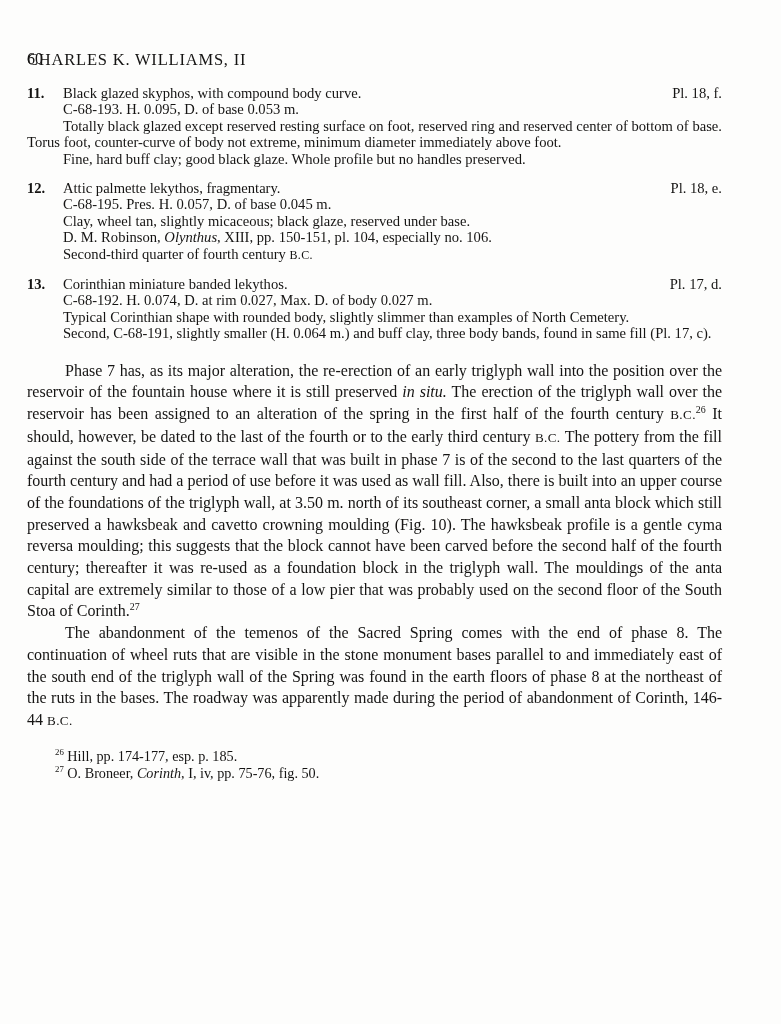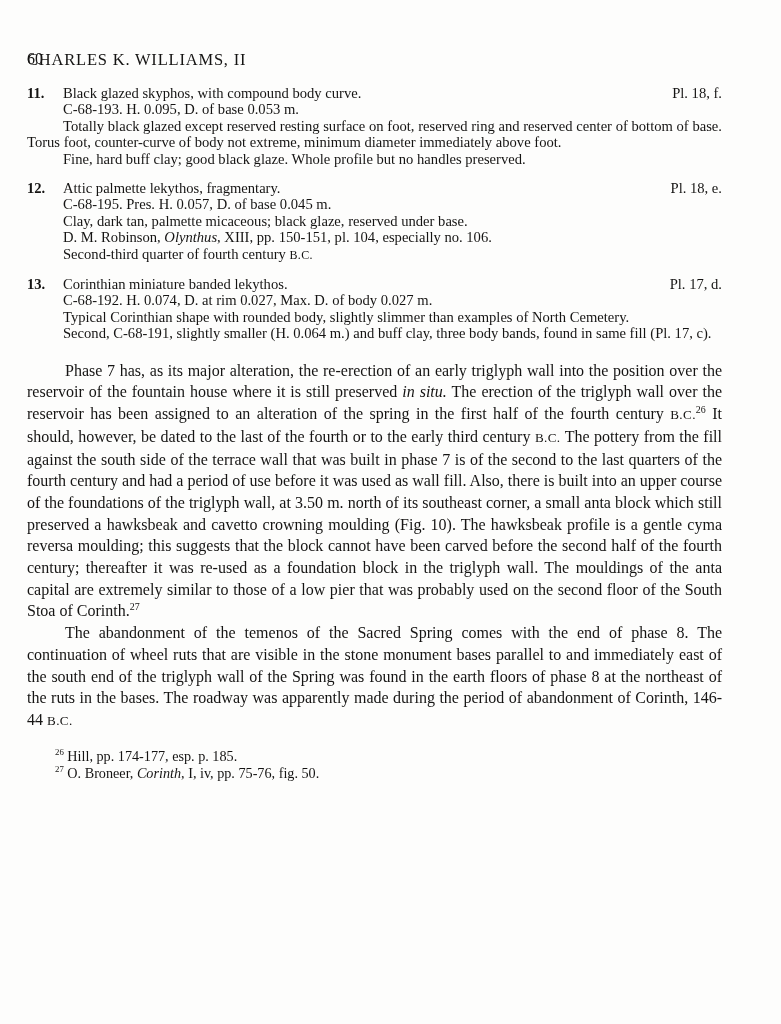--- a/index.html
+++ b/index.html
@@ -105,21 +105,21 @@
       <p><span>Fine, hard buff clay; good black glaze.  Whole profile but no handles preserved.</span></p>
     </article>
 
     <article class="entry">
       <div class="entry-head">
         <span class="entry-num">12.</span>
         <span class="entry-title">Attic palmette lekythos, fragmentary.</span>
         <span class="entry-plate">Pl. 18, e.</span>
       </div>
       <p><span>C-68-195.  Pres. H. 0.057, D. of base 0.045 m.</span></p>
-      <p><span>Clay, dark tan, palmette micaceous; black glaze, reserved under base.</span></p>
+      <p><span>Clay, wheel tan, slightly micaceous; black glaze, reserved under base.</span></p>
       <p><span>D. M. Robinson, </span><i>Olynthus</i><span>, XIII, pp. 150-151, pl. 104, especially no. 106.</span></p>
       <p><span>Second-third quarter of fourth century </span><span class="sc">B.C.</span></p>
     </article>
 
     <article class="entry">
       <div class="entry-head">
         <span class="entry-num">13.</span>
         <span class="entry-title">Corinthian miniature banded lekythos.</span>
         <span class="entry-plate">Pl. 17, d.</span>
       </div>

